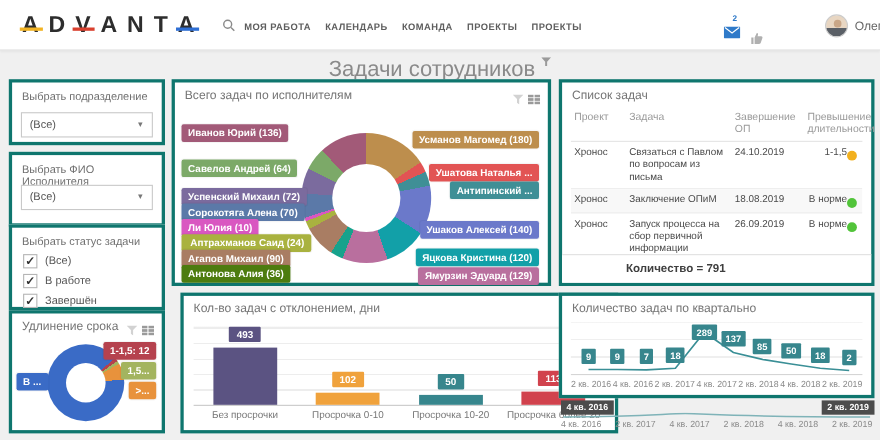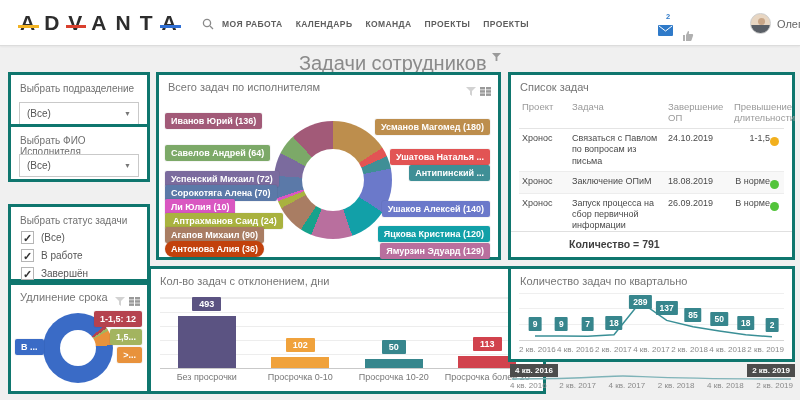--- a/index.html
+++ b/index.html
@@ -133,21 +133,21 @@
     <svg width="9" height="9" viewBox="0 0 10 10">
         <path d="M0 0h10L6 4.5V9L4 9V4.5z" fill="#9a9a9a"></path>
       </svg>
   </div>
 
   <div class="panel" style="left:8px;top:72px;width:142px;height:60px">
     <div class="flabel">Выбрать подразделение</div>
     <div class="select"><span>(Все)</span><span class="caret">▼</span></div>
   </div>
 
-  <div class="panel" style="left:8px;top:124px;width:142px;height:58px">
+  <div class="panel" style="left:8px;top:138px;width:142px;height:68px">
     <div class="flabel">Выбрать ФИО Исполнителя</div>
     <div class="select"><span>(Все)</span><span class="caret">▼</span></div>
   </div>
 
   <div class="panel" style="left:8px;top:204px;width:142px;height:78px">
     <div class="flabel">Выбрать статус задачи</div>
     <div id="status-options">
         <div class="chk-row" style="top: 24px;">
           <div class="chk">✓</div>
           <div class="chk-lab">(Все)</div>
@@ -208,21 +208,21 @@
     </div>
     <div class="donut" id="exec-donut" style="background: conic-gradient(rgb(189, 142, 77) 0deg, rgb(189, 142, 77) 56.7923deg, rgb(226, 84, 84) 56.7923deg, rgb(226, 84, 84) 66.2577deg, rgb(63, 143, 150) 66.2577deg, rgb(63, 143, 150) 78.8782deg, rgb(107, 121, 202) 78.8782deg, rgb(107, 121, 202) 123.05deg, rgb(18, 160, 168) 123.05deg, rgb(18, 160, 168) 160.911deg, rgb(185, 111, 158) 160.911deg, rgb(185, 111, 158) 201.613deg, rgb(23, 162, 140) 201.613deg, rgb(23, 162, 140) 212.971deg, rgb(169, 125, 99) 212.971deg, rgb(169, 125, 99) 241.367deg, rgb(169, 178, 63) 241.367deg, rgb(169, 178, 63) 248.94deg, rgb(217, 87, 193) 248.94deg, rgb(217, 87, 193) 252.095deg, rgb(91, 121, 168) 252.095deg, rgb(91, 121, 168) 274.181deg, rgb(123, 107, 158) 274.181deg, rgb(123, 107, 158) 296.897deg, rgb(124, 169, 104) 296.897deg, rgb(124, 169, 104) 317.09deg, rgb(162, 90, 120) 317.09deg, rgb(162, 90, 120) 360deg);"></div>
     <div id="exec-chips">
         <div class="chip" style="background: rgb(162, 90, 120); left: 6px; top: 38px;">Иванов Юрий (136)</div>
         <div class="chip" style="background: rgb(124, 169, 104); left: 6px; top: 70px;">Савелов Андрей (64)</div>
         <div class="chip" style="background: rgb(123, 107, 158); left: 6px; top: 96px;">Успенский Михаил (72)</div>
         <div class="chip" style="background: rgb(91, 121, 168); left: 6px; top: 110px;">Сорокотяга Алена (70)</div>
         <div class="chip" style="background: rgb(217, 87, 193); left: 6px; top: 124px;">Ли Юлия (10)</div>
         <div class="chip" style="background: rgb(169, 178, 63); left: 6px; top: 138px; padding-left: 8px;">Аптрахманов Саид  (24)</div>
         <div class="chip" style="background: rgb(169, 125, 99); left: 6px; top: 152px;">Агапов Михаил  (90)</div>
-        <div class="chip" style="background: #c2410c; left: 6px; top: 166px; border-radius: 8px;">Антонова Алия (36)</div>
+        <div class="chip" style="background: #4d7c0f; left: 6px; top: 166px;">Антонова Алия (36)</div>
         <div class="chip" style="background: rgb(189, 142, 77); right: 8px; top: 44px;">Усманов Магомед (180)</div>
         <div class="chip" style="background: rgb(226, 84, 84); right: 8px; top: 74px;">Ушатова Наталья ...</div>
         <div class="chip" style="background: rgb(63, 143, 150); right: 8px; top: 90px;">Антипинский ...</div>
         <div class="chip" style="background: rgb(107, 121, 202); right: 8px; top: 126px;">Ушаков Алексей (140)</div>
         <div class="chip" style="background: rgb(18, 160, 168); right: 8px; top: 151px;">Яцкова Кристина (120)</div>
         <div class="chip" style="background: rgb(185, 111, 158); right: 8px; top: 168px;">Ямурзин Эдуард (129)</div>
       </div>
   </div>
 
   <div class="panel" style="left:508px;top:72px;width:287px;height:188px">
@@ -258,21 +258,21 @@
           <span>26.09.2019</span>
           <span class="tstat">
             <i style="font-style:normal">В норме</i>
             <i class="dot" style="background:#52c43a"></i>
           </span>
         </div>
       </div>
     <div class="tfoot">Количество = 791</div>
   </div>
 
-  <div class="panel" style="left:148px;top:266px;width:398px;height:128px">
+  <div class="panel" style="left:164px;top:266px;width:398px;height:128px">
     <div class="ptitle">Кол-во задач с отклонением, дни</div>
     <div class="picons">
       <span class="ifunnel"><svg width="10" height="9" viewBox="0 0 10 9">
             <path d="M0 0h10L6 4v5L4 7.5V4z" fill="#d2d2d2"></path>
           </svg></span>
       <span class="igrid"><svg width="11" height="9" viewBox="0 0 11 9">
             <g fill="#9a9a9a">
               <rect width="5" height="2.5"></rect>
               <rect x="6" width="5" height="2.5"></rect>
               <rect y="3.2" width="5" height="2.5"></rect>

